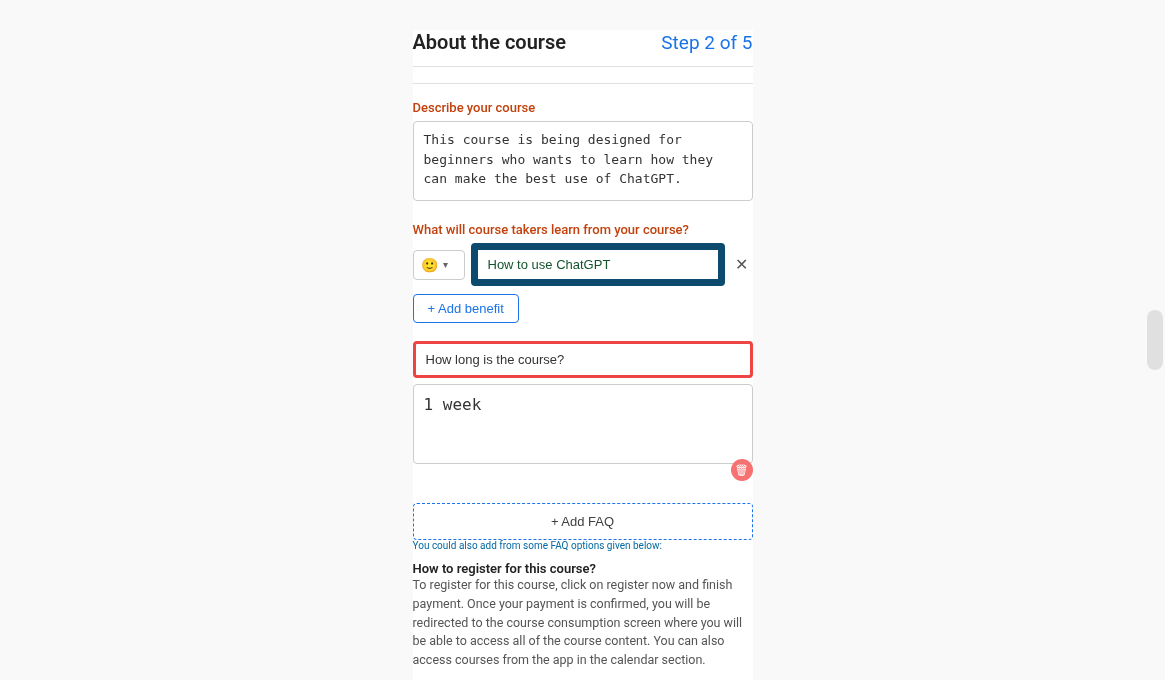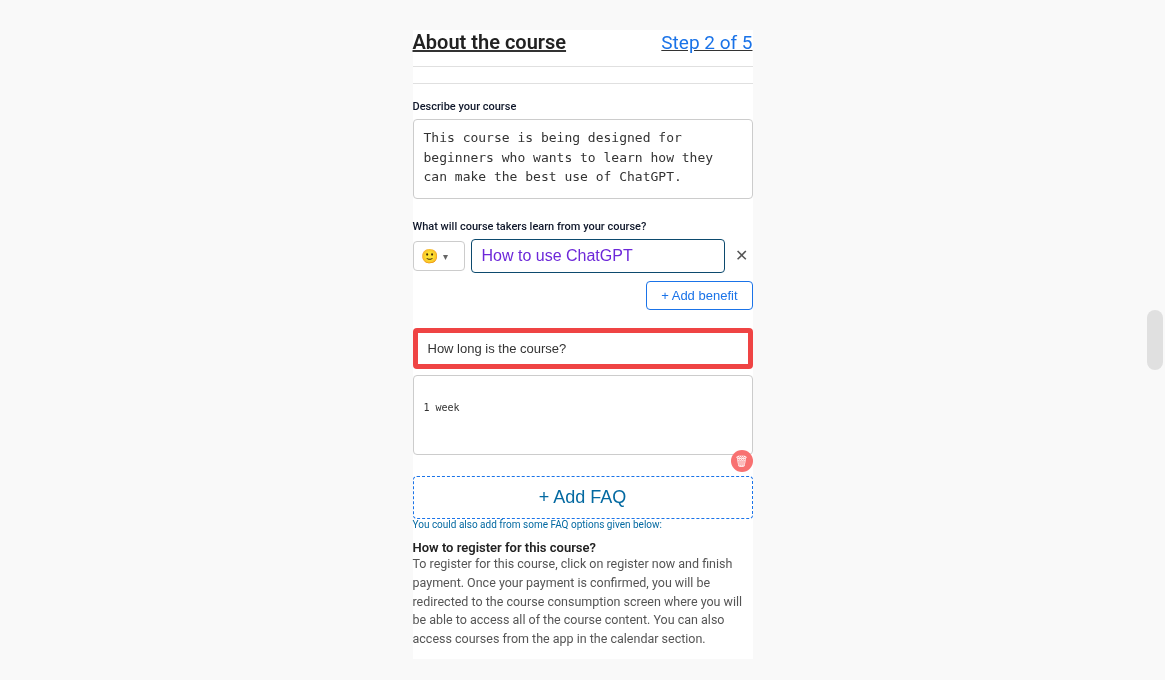--- a/index.html
+++ b/index.html
@@ -19,35 +19,34 @@
       background: #fff;
       padding: 0;
     }
     .form-header {
       display: flex;
       justify-content: space-between;
       align-items: baseline;
       margin-bottom: 16px;
       border-bottom: 1px solid #e0e0e0;
       padding-bottom: 12px;
-      text-decoration: underline;
     }
     .form-title {
       font-size: 20px;
       font-weight: 600;
       color: #222;
     }
     .step-indicator {
       font-size: 19px;
       color: #1a73e8;
     }
     .section-label {
-      font-size: 11px;
+      font-size: 13px;
       font-weight: 500;
-      color: #0f172a;
+      color: #c2410c;
       margin-bottom: 6px;
     }
     .description-textarea {
       width: 100%;
       border: 1px solid #ccc;
       border-radius: 4px;
       padding: 8px 10px;
       font-size: 13px;
       color: #333;
       resize: none;
@@ -75,68 +74,67 @@
       background: #fff;
       gap: 4px;
       min-width: 52px;
     }
     .emoji-selector .chevron {
       font-size: 10px;
       color: #666;
     }
     .benefit-input {
       flex: 1;
-      border: 1px solid #0c4a6e;
+      border: 7px solid #0c4a6e;
       border-radius: 4px;
       padding: 7px 10px;
-      font-size: 16px;
-      outline: none;
-      color: #6d28d9;
+      font-size: 13px;
+      outline: none;
+      color: #14532d;
     }
     .close-btn {
       background: none;
       border: none;
       cursor: pointer;
       font-size: 16px;
       color: #555;
       padding: 2px 4px;
       line-height: 1;
     }
     .add-benefit-btn {
       display: flex;
-      justify-content: flex-end;
     }
     .add-benefit-btn button {
       border: 1px solid #1a73e8;
       background: #fff;
       color: #1a73e8;
       border-radius: 4px;
       padding: 6px 14px;
       font-size: 13px;
       cursor: pointer;
     }
     .faq-question-input {
       width: 100%;
-      border: 5px solid #ef4444;
+      border: 3px solid #ef4444;
       border-radius: 4px;
       padding: 8px 10px;
       font-size: 13px;
       color: #333;
       outline: none;
       margin-bottom: 6px;
     }
     .faq-answer-wrapper {
       position: relative;
     }
     .faq-answer-textarea {
       width: 100%;
       border: 1px solid #ccc;
       border-radius: 4px;
-      padding: 24px 10px;
-      font-size: 10px;
+      padding: 8px 10px;
+      font-size: 16px;
       color: #333;
       resize: none;
       height: 80px;
       outline: none;
       line-height: 1.5;
     }
     .faq-delete-btn {
       position: absolute;
       bottom: -14px;
       right: 0;
@@ -149,25 +147,26 @@
       display: flex;
       align-items: center;
       justify-content: center;
       font-size: 11px;
       color: #fff;
     }
     .add-faq-btn {
       width: 100%;
       border: 1.5px dashed #1a73e8;
       background: #fff;
-      color: #0369a1;
+      color: #404040;
       border-radius: 4px;
       padding: 10px;
-      font-size: 18px;
-      cursor: pointer;
+      font-size: 13px;
+      cursor: pointer;
+      margin-top: 18px;
       text-align: center;
     }
     .faq-suggestion-text {
       font-size: 10px;
       color: #0369a1;
       margin-bottom: 10px;
     }
     .faq-suggestion-item {
       margin-bottom: 10px;
     }

